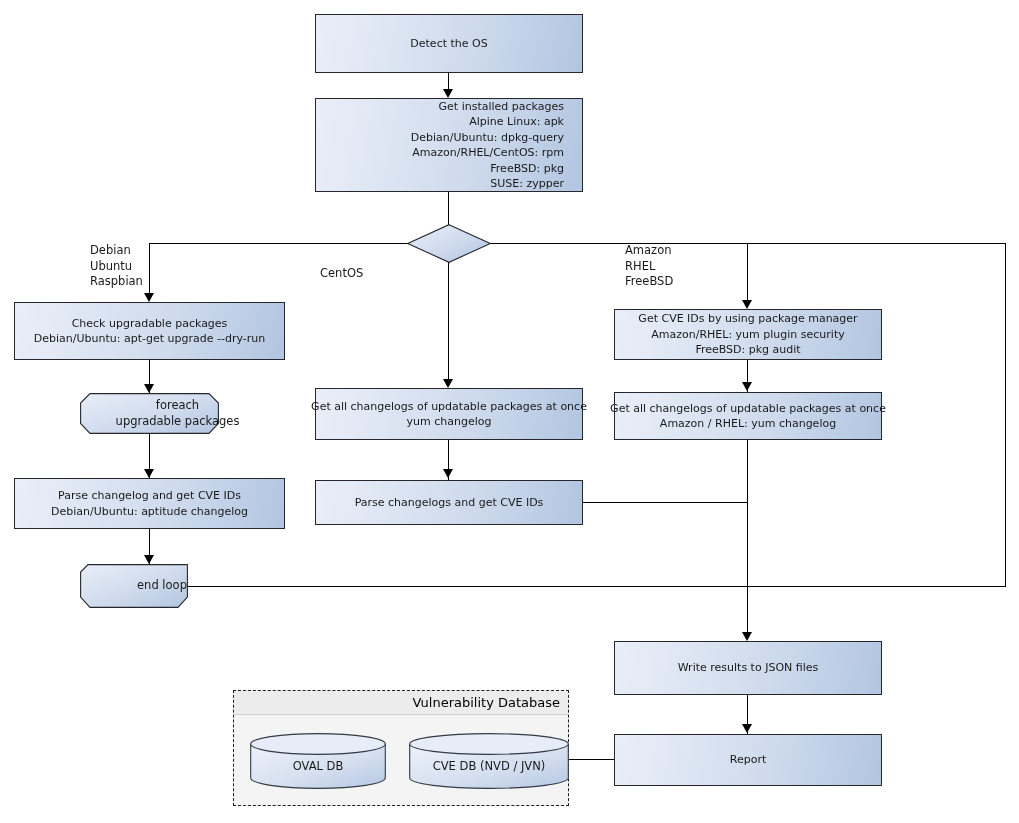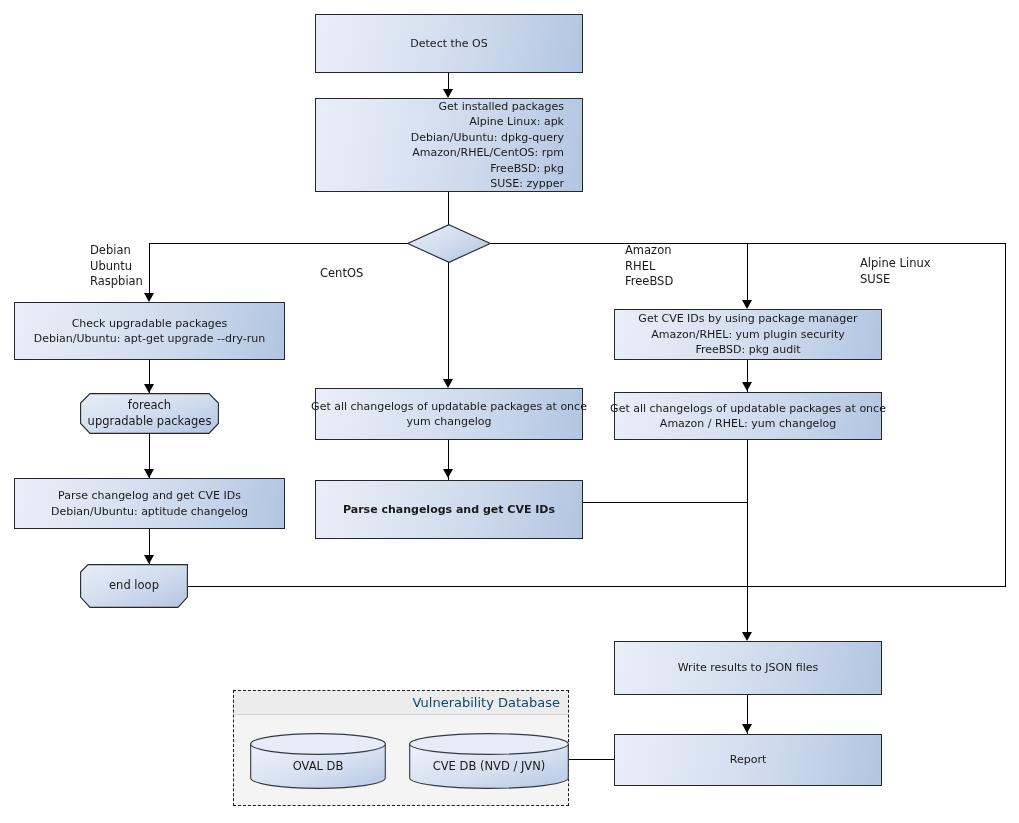--- a/index.html
+++ b/index.html
@@ -32,20 +32,21 @@
   }
   .node .txt{ width:100%; }
   .node.ralign .txt{ text-align:right; padding-right:18px; }
   .node.overflow{ overflow:visible; }
   .node.overflow .txt{ position:relative; width:auto; }
   .shapewrap{
     position:absolute;
     display:flex;align-items:center;justify-content:center;
     text-align:center;font-size:11.5px;line-height:15.5px;
     white-space:nowrap;
+    padding-left:28px;
   }
   .shapewrap .txt{position:relative;z-index:2;width:100%;}
 
   
   .diamond{position:absolute;}
   .diamond svg{display:block;overflow:visible;}
 
   
   .ln{position:absolute;background:#000000;}
   .ln.h{height:1px;}
@@ -78,21 +79,21 @@
   .group-title{
     position:absolute;
     box-sizing:border-box;
     left:0;right:0;top:0;
     height:24px;
     background:#ececec;
     border-bottom:1px solid #d2d2d2;
     display:flex;align-items:center;justify-content:flex-end;
     padding-right:8px;
     font-size:13px;
-    color:#0c4a6e;
+    color:#000000;
     white-space:nowrap;
   }
   .cyl{position:absolute;}
   .cyl svg{display:block;overflow:visible;}
   .cyl .cyl-label{
     position:absolute;left:0;right:0;
     text-align:center;
     font-size:11.5px;
     color:#1a1a1a;
     white-space:nowrap;
@@ -187,24 +188,20 @@
   <div class="blabel" style="left:320px;top:266px;width:121px;">
     <span>CentOS</span>
   </div>
 
   <div class="blabel" style="left:625px;top:243px;width:115px;">
     <span>Amazon</span><br>
     <span>RHEL</span><br>
     <span>FreeBSD</span>
   </div>
 
-  <div class="blabel" style="left:860px;top:256px;width:130px;">
-    <span>Alpine Linux</span><br>
-    <span>SUSE</span>
-  </div>
 
   <div class="node" style="left:14px;top:302px;width:271px;height:58px;">
     <span class="txt">
       <span>Check upgradable packages</span><br>
       <span>Debian/Ubuntu: apt-get upgrade --dry-run</span>
     </span>
   </div>
 
   <div class="shapewrap" style="left:80px;top:393px;width:139px;height:41px;">
     <svg width="139" height="41" viewBox="0 0 139 41" style="position:absolute;left:0;top:0;">
@@ -244,21 +241,21 @@
     <span class="txt">end loop</span>
   </div>
 
   <div class="node overflow" style="left:315px;top:388px;width:268px;height:52px;">
     <span class="txt" style="text-align:center;">
       <span>Get all changelogs of updatable packages at once</span><br>
       <span>yum changelog</span>
     </span>
   </div>
 
-  <div class="node" style="left:315px;top:480px;width:268px;height:59px;font-weight:bold;">
+  <div class="node" style="left:315px;top:480px;width:268px;height:45px;">
     <span class="txt">Parse changelogs and get CVE IDs</span>
   </div>
 
   <div class="node" style="left:614px;top:309px;width:268px;height:51px;">
     <span class="txt">
       <span>Get CVE IDs by using package manager</span><br>
       <span>Amazon/RHEL: yum plugin security</span><br>
       <span>FreeBSD: pkg audit</span>
     </span>
   </div>

